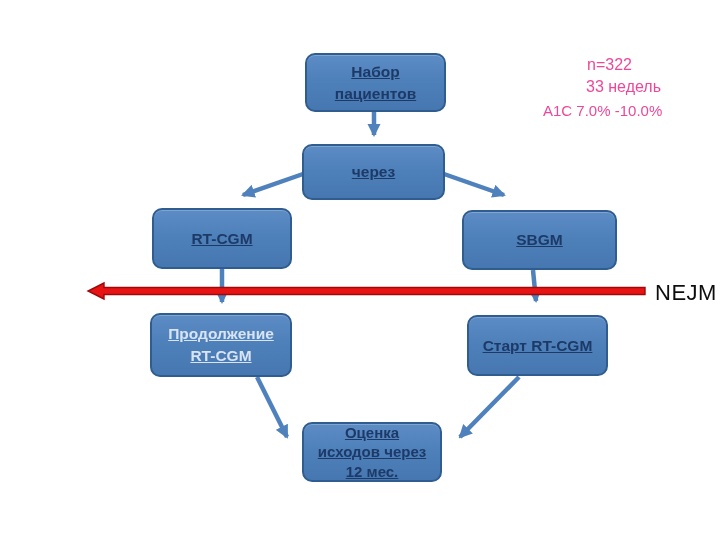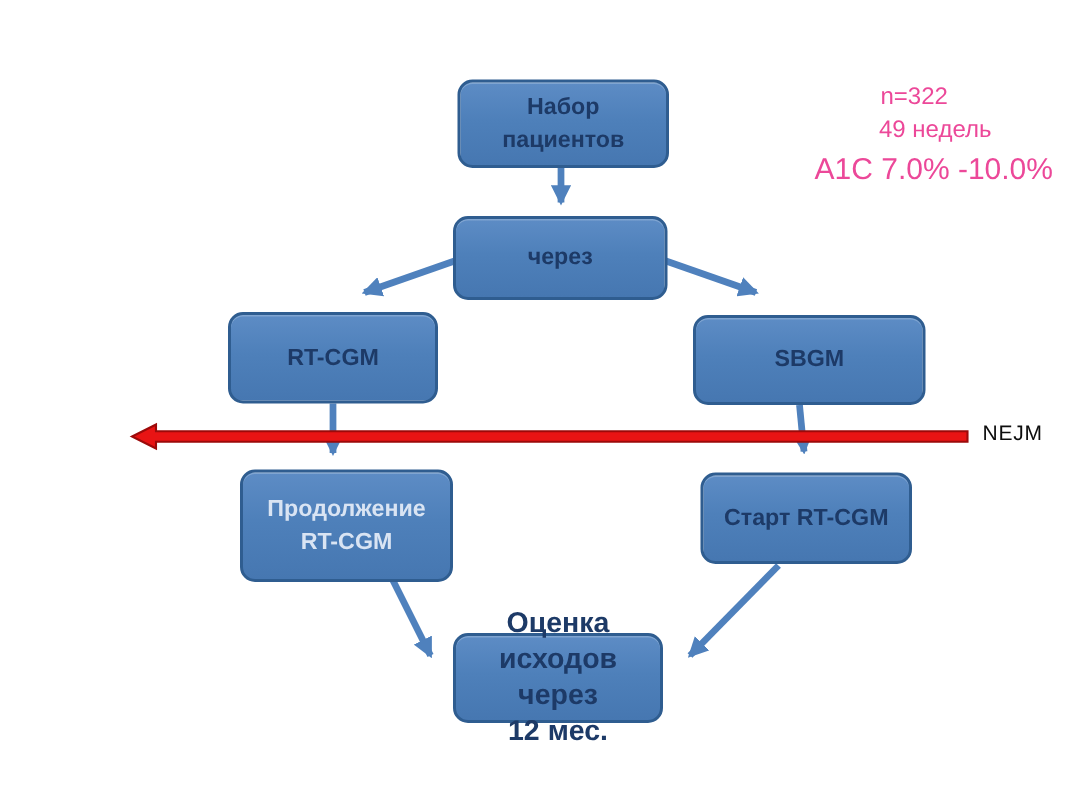--- a/index.html
+++ b/index.html
@@ -25,33 +25,34 @@
     display: flex;
     align-items: center;
     justify-content: center;
     text-align: center;
     font-weight: bold;
     font-size: 15.5px;
     line-height: 1.42;
     color: #1d3a67;
     white-space: pre-line;
     box-shadow: inset 0 1px 0 rgba(255,255,255,0.22);
+    text-decoration: underline;
   }
   .box.light { color: #d9e4f3; }
-  .box.tight { line-height: 1.27; font-size: 19px; }
+  .box.tight { line-height: 1.27; font-size: 15px; }
   .stat {
     position: absolute;
     font-size: 16px;
     color: #ec4899;
     white-space: nowrap;
   }
-  .stat.a1c { font-size: 20px; }
+  .stat.a1c { font-size: 15px; }
   .nejm {
     position: absolute;
-    font-size: 14px;
+    font-size: 22px;
     color: #0d0d0d;
     letter-spacing: 0.5px;
     white-space: nowrap;
   }
 </style>
 </head>
 <body>
 
 <div class="slide">
 
@@ -75,30 +76,30 @@
 
   <div class="box" style="left:305px; top:53px; width:141px; height:59px;">Набор
 пациентов</div>
 
   <div class="box" style="left:302px; top:144px; width:143px; height:56px;">через</div>
 
   <div class="box" style="left:152px; top:208px; width:140px; height:61px;">RT-CGM</div>
 
   <div class="box" style="left:462px; top:210px; width:155px; height:60px;">SBGM</div>
 
-  <div class="box light" style="left:160px; top:313px; width:142px; height:75px;">Продолжение
+  <div class="box light" style="left:150px; top:313px; width:142px; height:64px;">Продолжение
 RT-CGM</div>
 
   <div class="box" style="left:467px; top:315px; width:141px; height:61px;">Старт RT-CGM</div>
 
   <div class="box tight" style="left:302px; top:422px; width:140px; height:60px;">Оценка
 исходов через
 12 мес.</div>
 
   <div class="stat" style="left:587px; top:56px;">n=322</div>
 
-  <div class="stat" style="left:586px; top:78px;">49 недель</div>
+  <div class="stat" style="left:586px; top:78px;">33 недель</div>
 
   <div class="stat a1c" style="left:543px; top:102px;">A1C 7.0% -10.0%</div>
 
   <div class="nejm" style="left:655px; top:280px;">NEJM</div>
 
 </div>
 
 </body></html>

